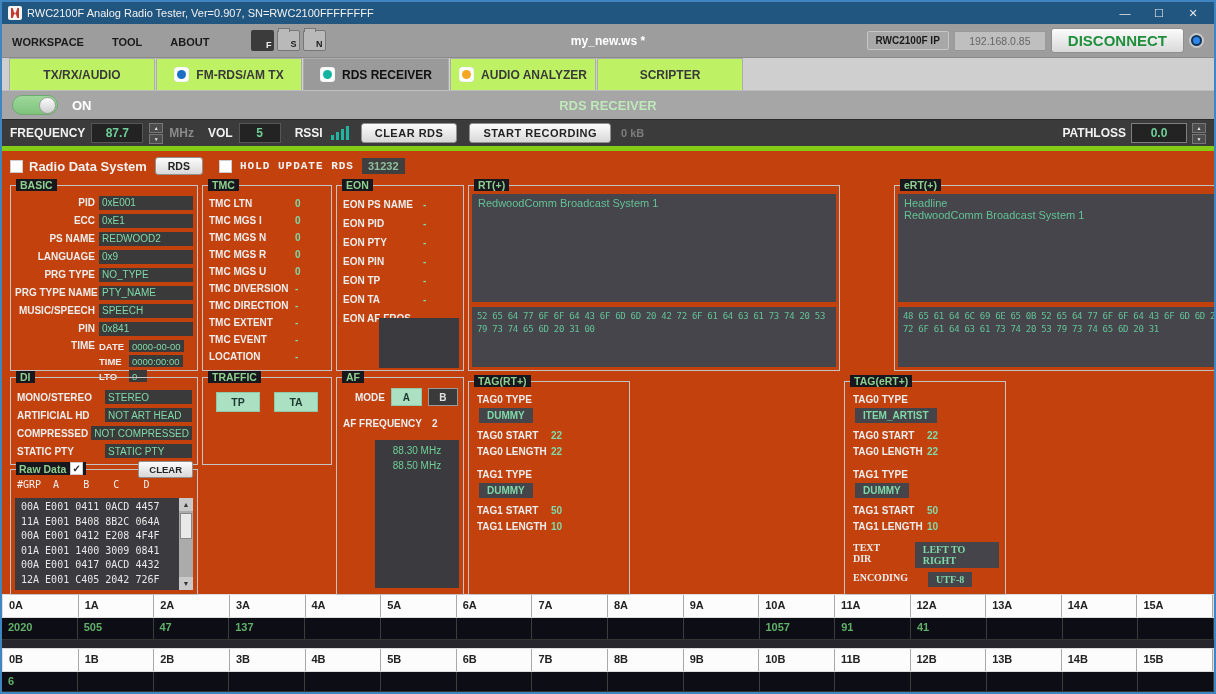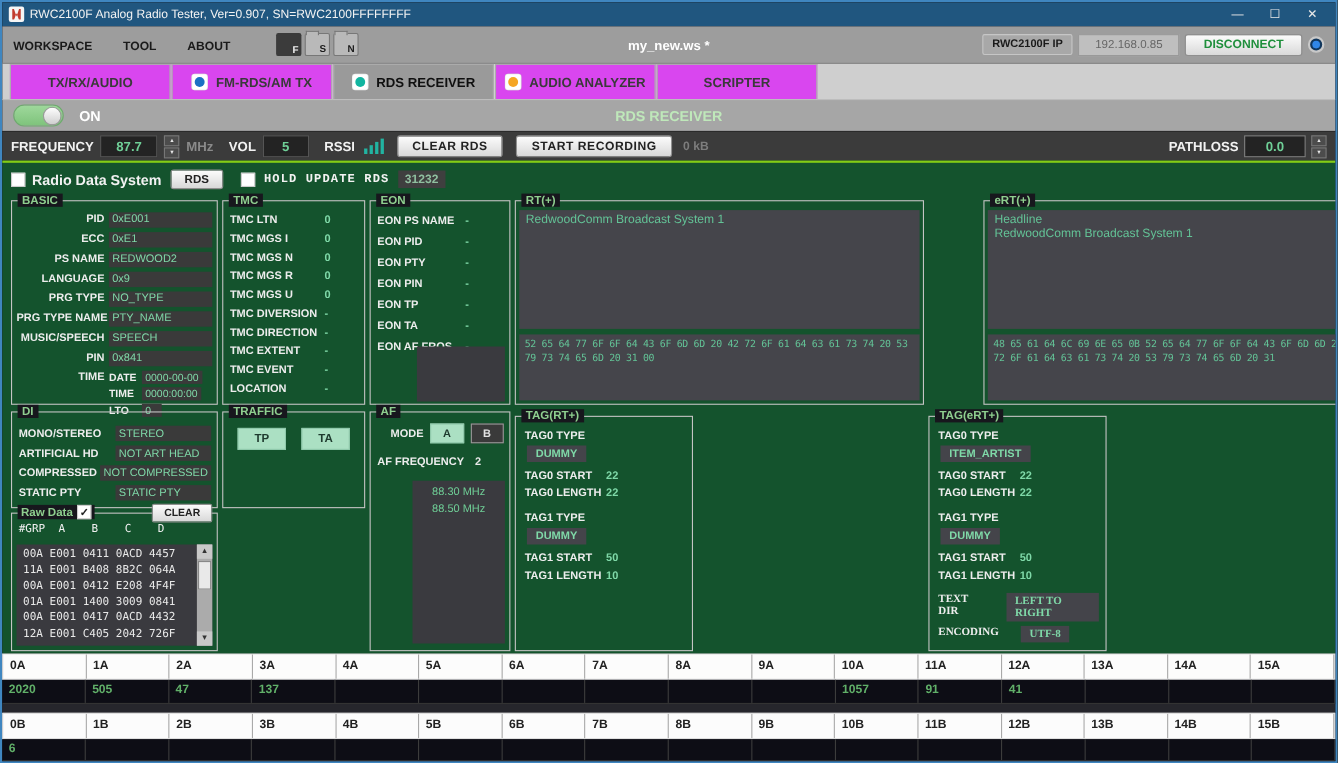--- a/index.html
+++ b/index.html
@@ -22,27 +22,27 @@
   .menu-item{ font-size:11px; font-weight:bold; color:#1A1A1A; margin-right:28px; }
   .tool-icons{ display:flex; gap:3px; margin-left:14px; }
   .tool-icon{ width:23px; height:21px; font-size:9px; font-weight:bold; display:flex; align-items:flex-end; justify-content:flex-end; padding:1px 3px; border-radius:2px; }
   .tool-icon.dark{ background:#3B3B3B; color:#F0F0F0; }
   .tool-icon.folder{ background:#B9B9B9; color:#1A1A1A; border:1px solid #777; position:relative; }
   .tool-icon.folder::before{ content:""; position:absolute; top:-3px; left:0; width:10px; height:3px; background:#B9B9B9; border:1px solid #777; border-bottom:none; }
   .ws-name{ position:absolute; left:50%; transform:translateX(-50%); color:#FFFFFF; font-size:12px; font-weight:bold; }
   .menu-right{ margin-left:auto; display:flex; align-items:center; gap:5px; }
   .ip-label{ background:#A8A8A8; border:1px solid #C6C6C6; font-size:10px; font-weight:bold; color:#1A1A1A; padding:3px 8px; border-radius:2px; }
   .ip-input{ width:92px; height:20px; background:#BFBFBF; border:1px solid #999; color:#666; font-size:10.5px; text-align:center; font-family:"Liberation Sans",sans-serif; }
-  .disconnect-btn{ background:linear-gradient(#FBFBFB,#D9D9D9); border:1px solid #8F8F8F; border-radius:3px; color:#1F8F3C; font-size:11px; font-weight:bold; padding:3px 16px; }
+  .disconnect-btn{ background:linear-gradient(#FBFBFB,#D9D9D9); border:1px solid #8F8F8F; border-radius:3px; color:#1F8F3C; font-size:15px; font-weight:bold; padding:3px 16px; }
   .led{ width:15px; height:15px; border-radius:50%; background:#10365C; border:2px solid #C9C9C9; position:relative; }
   .led::before{ content:""; position:absolute; inset:2px; border-radius:50%; background:#2F86E8; }
 
   
   .tabrow{ height:32px; background:#CFCFCF; display:flex; padding-left:7px; flex:0 0 auto; }
-  .tab{ width:146px; background:#d946ef; border:1px solid #ADADAD; border-bottom:none; display:flex; align-items:center; justify-content:center; gap:7px; font-size:12px; font-weight:bold; color:#3A3A3A; margin-right:1px; }
+  .tab{ width:146px; background:#bef264; border:1px solid #ADADAD; border-bottom:none; display:flex; align-items:center; justify-content:center; gap:7px; font-size:12px; font-weight:bold; color:#3A3A3A; margin-right:1px; }
   .tab.active{ background:#9A9A9A; color:#101010; }
   .tab-dot-holder{ width:15px; height:15px; background:#FFF; border-radius:3px; display:flex; align-items:center; justify-content:center; box-shadow:inset 0 0 1px #999; }
   .tab-dot{ width:9px; height:9px; border-radius:50%; }
 
   
   .powerrow{ height:29px; background:#A6A6A6; display:flex; align-items:center; padding:0 10px; flex:0 0 auto; position:relative; border-top:1px solid #BDBDBD; }
   .toggle{ width:46px; height:20px; border-radius:10px; background:linear-gradient(#9ED89B,#7FC37C); border:1px solid #6FA96F; position:relative; }
   .toggle-knob{ position:absolute; right:1px; top:1px; width:17px; height:17px; border-radius:50%; background:linear-gradient(#FDFDFD,#CFCFCF); border:1px solid #9A9A9A; }
   .power-label{ color:#FFFFFF; font-size:13px; font-weight:bold; margin-left:14px; }
   .section-title{ position:absolute; left:50%; transform:translateX(-50%); color:#BFE8BA; font-size:13px; font-weight:bold; }
@@ -56,21 +56,21 @@
   .spinner{ display:flex; flex-direction:column; gap:1px; }
   .spin-btn{ width:14px; height:10px; background:#4C4C4C; border:1px solid #777; color:#E8E8E8; font-size:5px; line-height:8px; text-align:center; }
   .rssi-bars{ display:flex; align-items:flex-end; gap:2px; margin-left:2px; }
   .rssi-bars i{ display:block; width:3px; background:#22B3A1; }
   .rssi-b1{height:5px;} .rssi-b2{height:8px;} .rssi-b3{height:11px;} .rssi-b4{height:14px;}
   .push-btn{ background:linear-gradient(#FCFCFC,#D8D8D8); border:1px solid #909090; border-radius:3px; font-size:11px; font-weight:bold; color:#222; padding:3px 13px; margin-left:6px; letter-spacing:0.5px; }
   .rec-size{ color:#7D7D7D; font-size:11px; font-weight:bold; margin-left:4px; }
   .pathloss-cluster{ margin-left:auto; display:flex; align-items:center; gap:5px; }
 
   
-  .main{ flex:1 1 auto; position:relative; background:#14532d; border-top:2px solid #84cc16; }
+  .main{ flex:1 1 auto; position:relative; background:#c2410c; border-top:5px solid #84cc16; }
   .rdsbar{ position:absolute; top:3px; left:8px; height:24px; display:flex; align-items:center; gap:8px; }
   .checkbox{ width:13px; height:13px; background:#FFF; border:1px solid #CCC; display:inline-flex; align-items:center; justify-content:center; font-size:10px; color:#222; font-weight:bold; }
   .rds-title{ color:#F2F2F2; font-size:13px; font-weight:bold; margin-left:-2px; }
   .small-btn{ background:linear-gradient(#FCFCFC,#D8D8D8); border:1px solid #909090; border-radius:3px; font-size:10.5px; font-weight:bold; color:#222; padding:2px 12px; }
   .hold-label{ color:#F2F2F2; font-size:11px; font-weight:bold; letter-spacing:1px;font-family:Liberation Mono, monospace; }
   .hold-val{ background:#3F3F3F; color:#8FBF9F; font-size:11px; font-weight:bold; padding:2px 6px; }
 
   .panel{ position:absolute; border:1px solid #C4C4C4; }
   .legend{ position:absolute; top:-7px; left:5px; background:#17171D; padding:0 4px; color:#8FCF8F; font-size:10.5px; font-weight:bold; }
 

